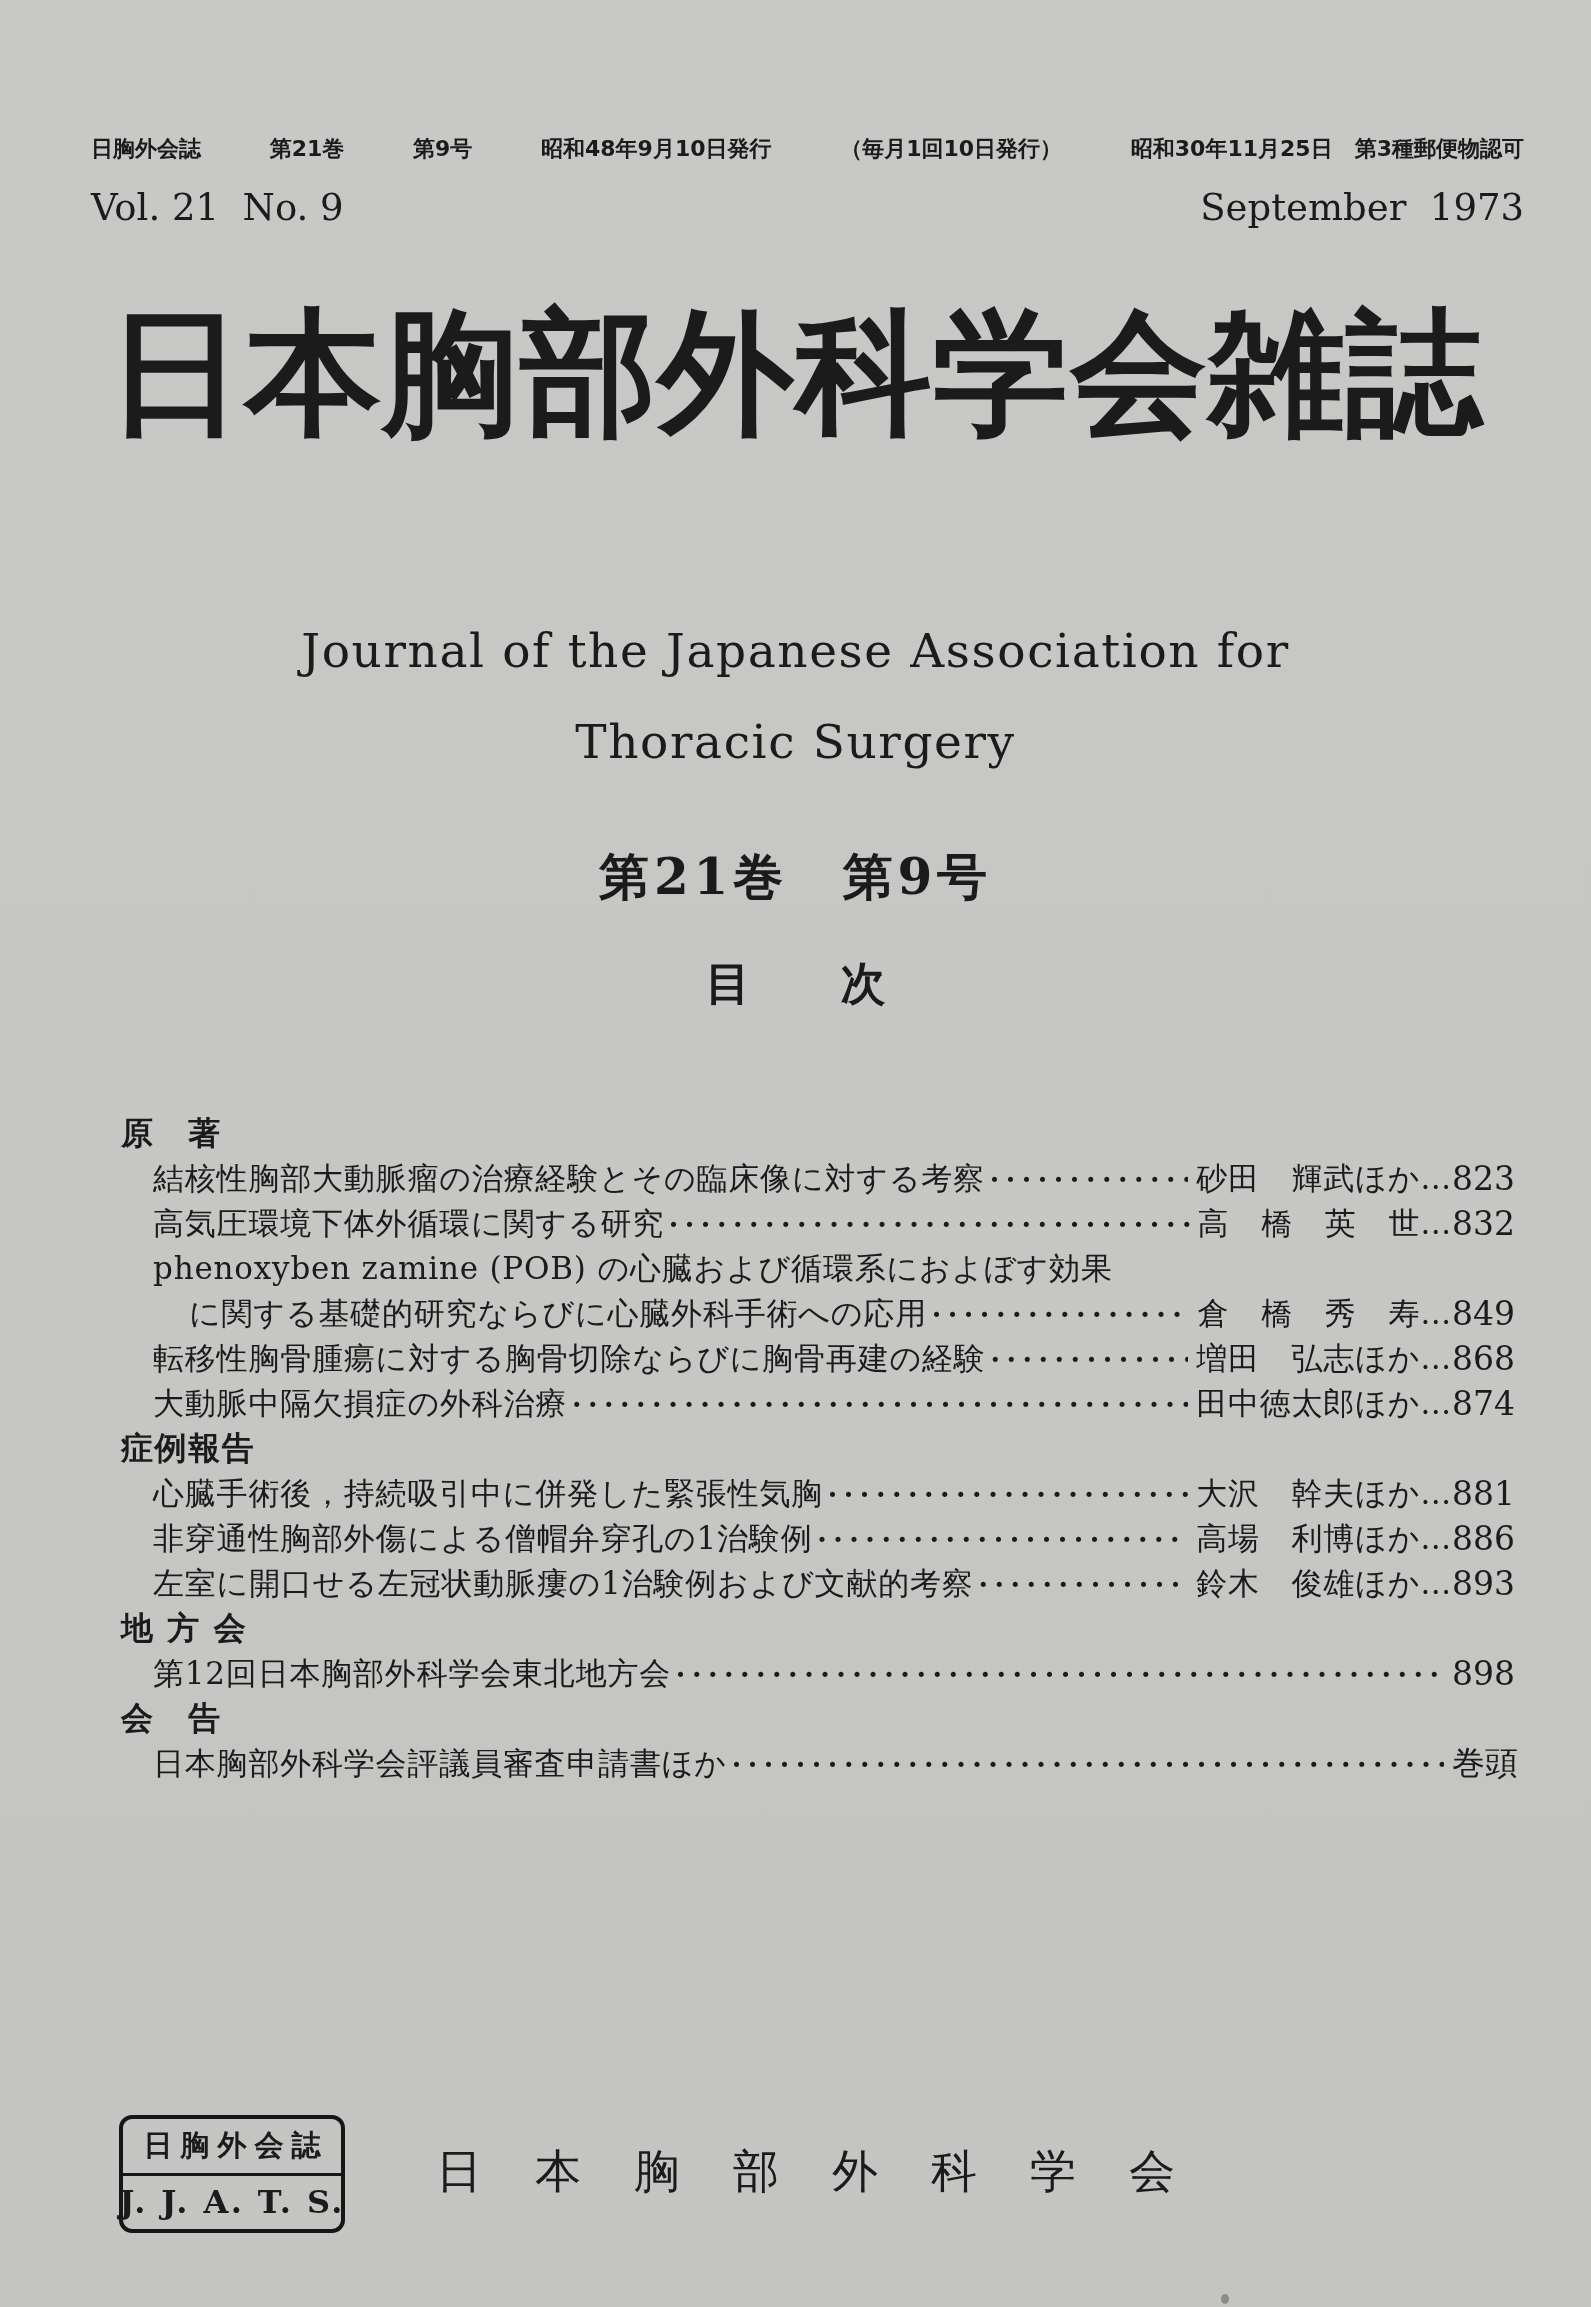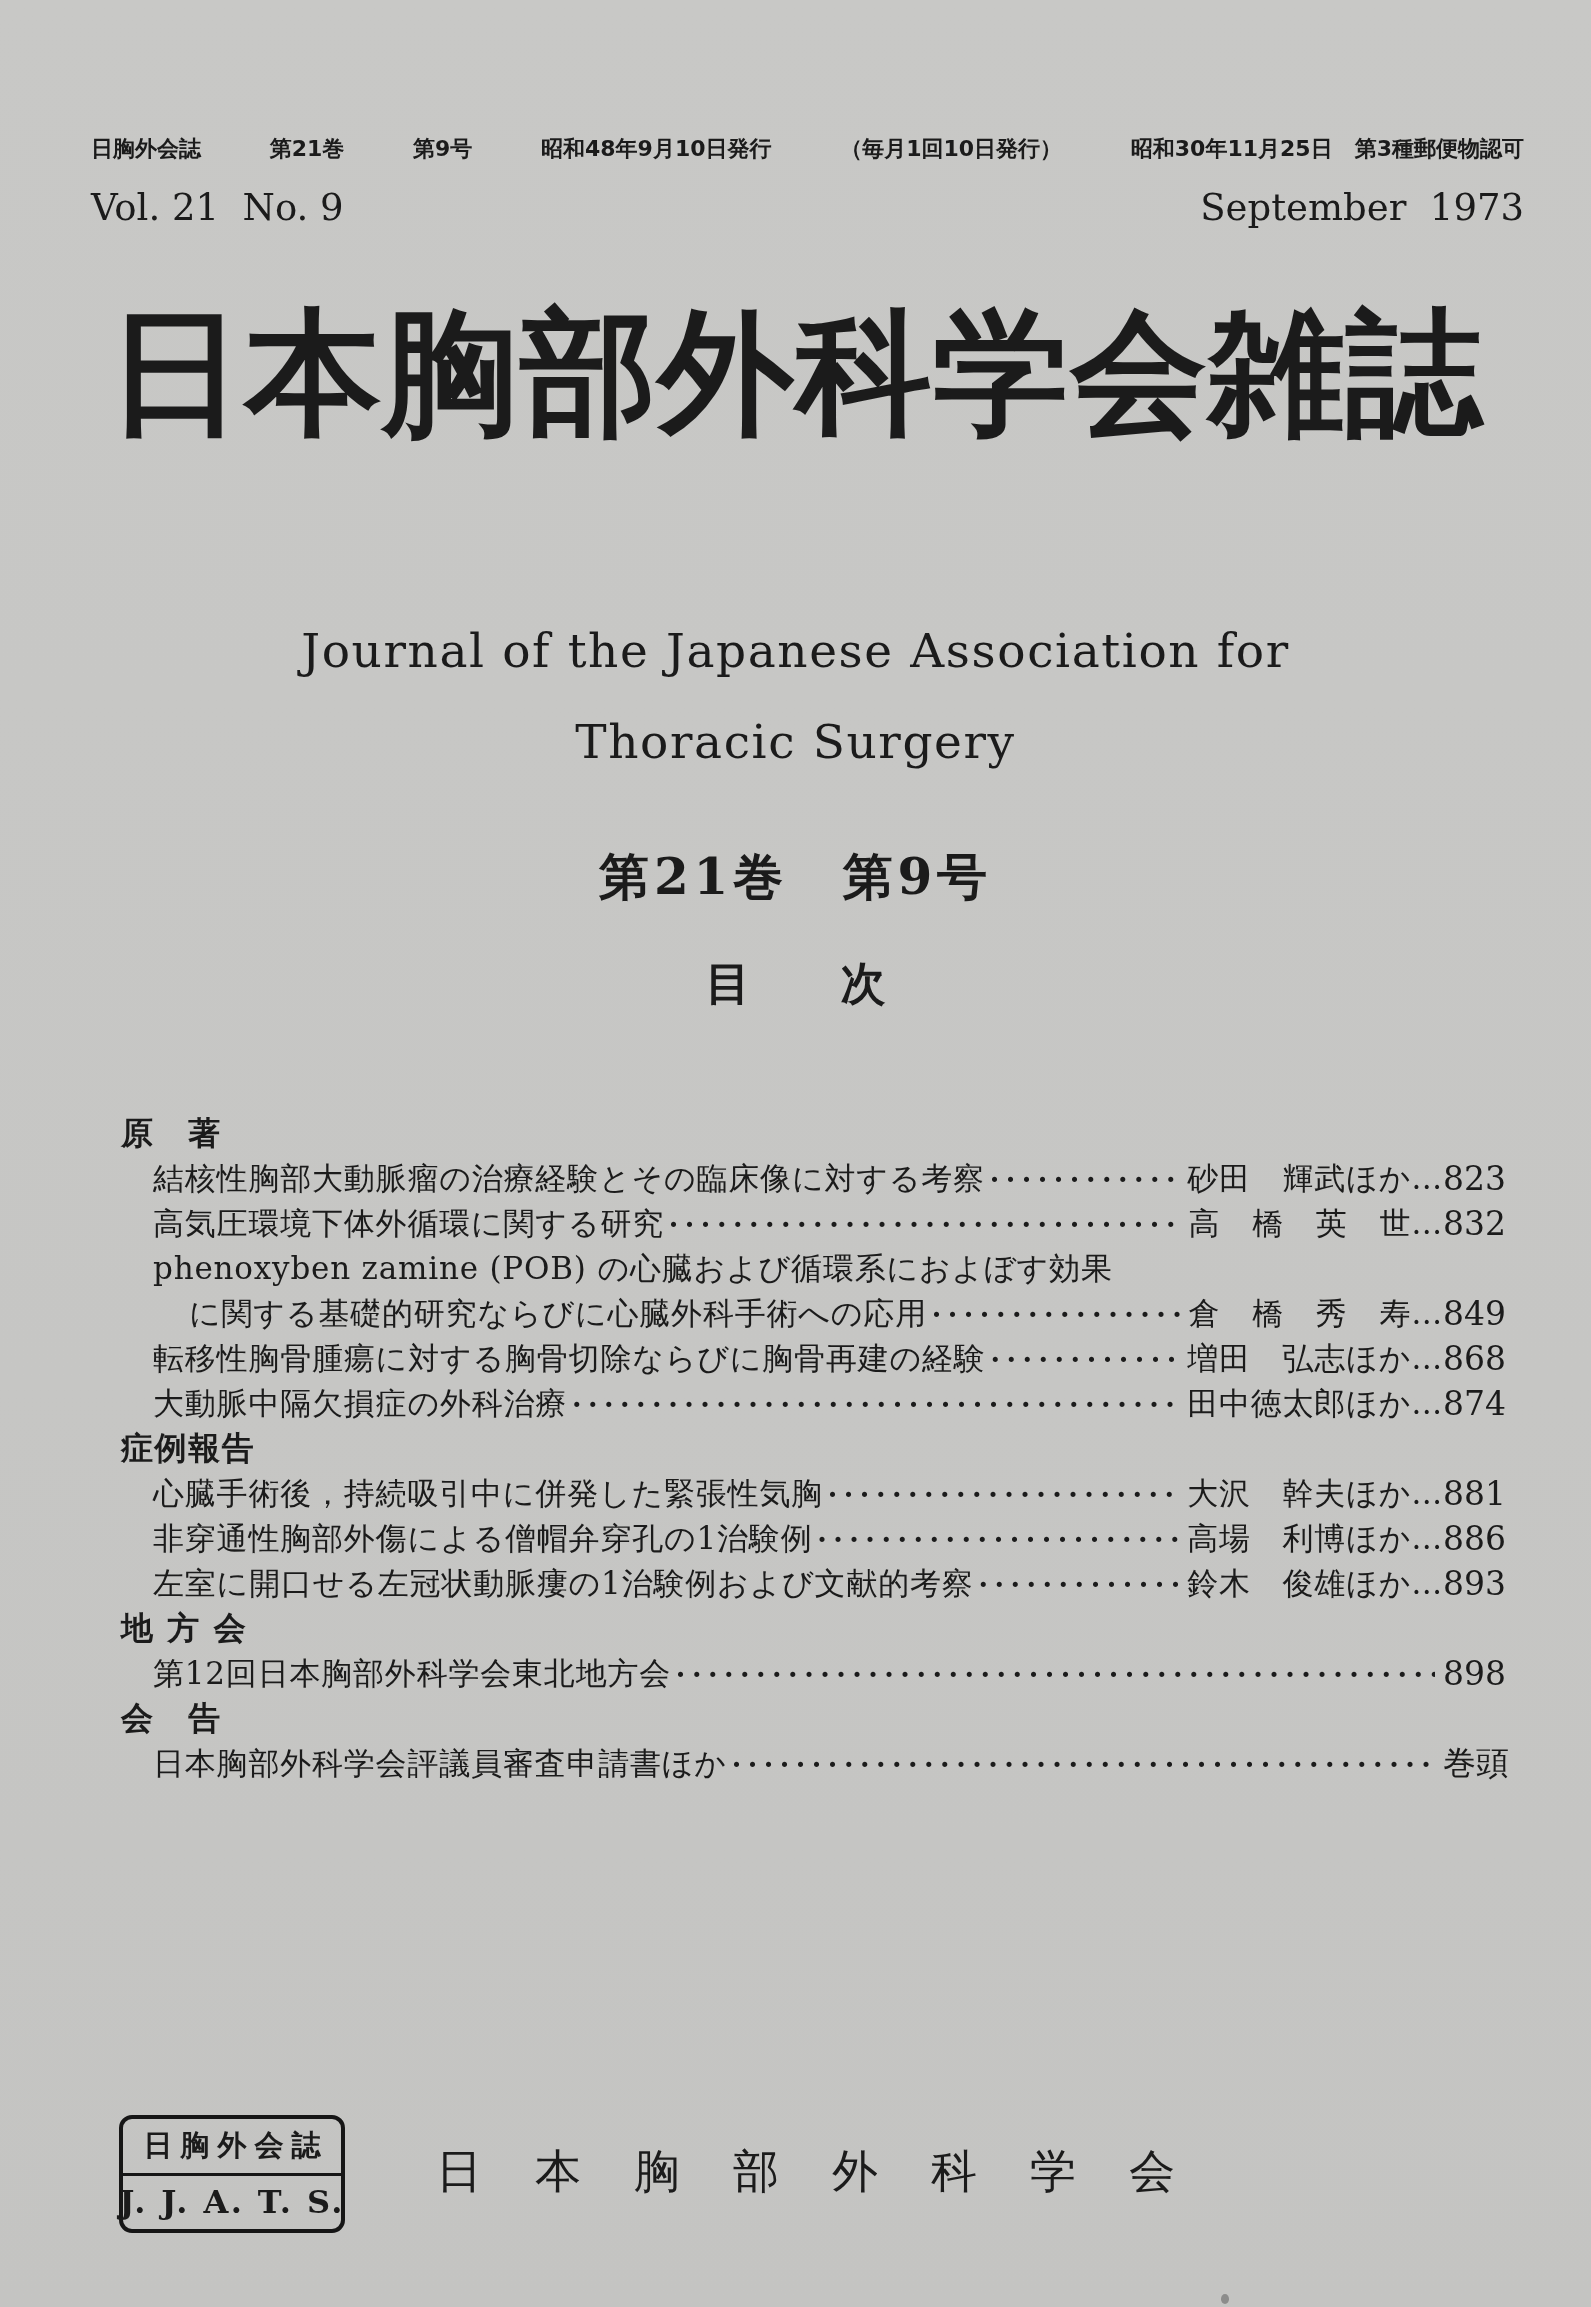--- a/index.html
+++ b/index.html
@@ -38,21 +38,21 @@
   .en-title-2{top:714px;}
   .issue-heading{
     position:absolute;top:844px;left:0;right:0;text-align:center;
     font-size:50px;font-weight:bold;letter-spacing:4.8px;
   }
   .toc-heading{
     position:absolute;top:954px;left:0;right:0;text-align:center;
     font-size:45px;font-weight:bold;
   }
   
-  .toc{position:absolute;top:1111px;left:121px;right:71px;}
+  .toc{position:absolute;top:1111px;left:121px;right:62px;}
   .toc-section-heading{
     height:45px;display:flex;align-items:center;
     font-family:"DejaVu Sans","Liberation Sans",sans-serif;
     font-weight:bold;font-size:32px;letter-spacing:1.6px;
   }
   .toc-row{
     height:45px;display:flex;align-items:center;
     font-size:31px;padding-left:32px;white-space:nowrap;
   }
   .toc-row.indent2{padding-left:68px;}

